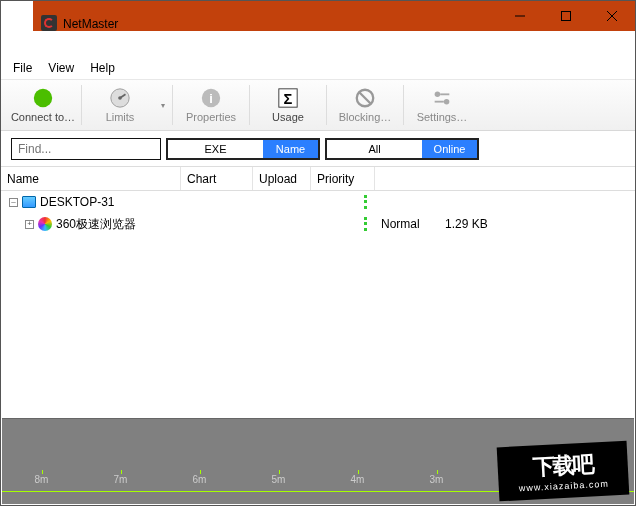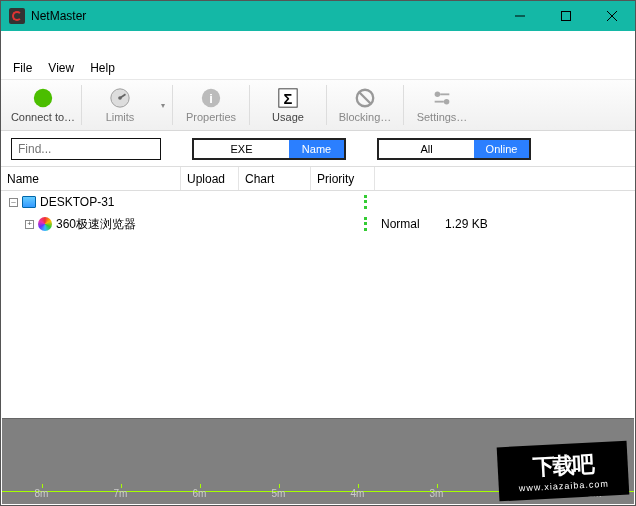--- a/index.html
+++ b/index.html
@@ -1,36 +1,36 @@
 <!DOCTYPE html>
 <html><head>
 <meta charset="utf-8">
 <style>
 * { margin: 0; padding: 0; box-sizing: border-box; font-family: "Microsoft YaHei", "Segoe UI", Tahoma, sans-serif; }
 body { width: 636px; height: 506px; background: #fff; border: 1px solid #555; position: relative; overflow: hidden; }
 
-.titlebar { height: 30px; display: flex; align-items: center; padding: 0 0 0 8px; background: #14b8a6; }
+.titlebar { height: 30px; display: flex; align-items: flex-end; padding: 0 0 0 8px; background: #c2410c; margin-left: 32px; }
 .titlebar .app-icon { width: 16px; height: 16px; background: #333; border-radius: 2px; margin-right: 6px; position: relative; }
 .titlebar .app-icon::after { content: ""; position: absolute; width: 6px; height: 6px; border: 2px solid #d33; border-right-color: transparent; border-radius: 50%; top: 3px; left: 3px; }
 .titlebar .title { font-size: 12px; color: #000; flex: 1; }
 .titlebar .win-controls { display: flex; }
 .titlebar .win-btn { width: 46px; height: 30px; display: flex; align-items: center; justify-content: center; font-size: 10px; }
 .titlebar .win-btn svg { width: 10px; height: 10px; }
 
 .menubar { height: 22px; display: flex; align-items: center; padding: 0 4px; font-size: 12px; color: #000; margin-top: 26px; }
 .menubar .menu-item { padding: 2px 8px; cursor: default; }
 
 .toolbar { height: 52px; display: flex; align-items: center; padding: 4px 6px; background: linear-gradient(#fdfdfd,#f0f0f0); border-top: 1px solid #e8e8e8; border-bottom: 1px solid #d8d8d8; gap: 0; }
 .toolbar .tb-btn { width: 72px; height: 46px; display: flex; flex-direction: column; align-items: center; justify-content: center; font-size: 11px; color: #444; gap: 2px; }
 .toolbar .tb-btn.gray { color: #888; }
 .toolbar .tb-icon { width: 22px; height: 22px; }
 .toolbar .tb-sep { width: 1px; height: 40px; background: #ddd; margin: 0 2px; }
 .toolbar .tb-drop { width: 14px; display:flex; align-items:center; justify-content:center; color:#888; font-size:8px; }
 
-.filterbar { height: 36px; display: flex; align-items: center; padding: 6px 10px; gap: 31px; background: #fff; border-bottom: 1px solid #ddd; }
+.filterbar { height: 36px; display: flex; align-items: center; padding: 6px 10px; gap: 5px; background: #fff; border-bottom: 1px solid #ddd; }
 .filterbar input { width: 150px; height: 22px; border: 1px solid #111; padding: 0 6px; font-size: 12px; color: #888; }
 .toggle-group { display: flex; border: 2px solid #222; height: 22px; }
 .toggle-group .seg { width: 55px; display: flex; align-items: center; justify-content: center; font-size: 11px; background: #fff; color: #000; margin-left: 20px; }
 .toggle-group .seg.active { background: #2b7fff; color: #fff; }
 .thead { height: 24px; display: flex; border-bottom: 1px solid #ddd; background: #fff; font-size: 12px; color: #000; }
 .thead .col, .row .cell { display: flex; align-items: center; padding: 0 6px; }
 .thead .col { border-right: 1px solid #e4e4e4; }
 .col-name { width: 180px; }
 .col-down { width: 64px; }
 .col-up { width: 58px; }
@@ -43,21 +43,21 @@
 .tree-toggle { width: 9px; height: 9px; border: 1px solid #888; display: inline-flex; align-items: center; justify-content: center; font-size: 8px; line-height: 1; margin-right: 4px; color:#555; }
 .node-icon { width: 14px; height: 12px; margin-right: 4px; display: inline-block; }
 .mon-icon { background: linear-gradient(#6cf,#39f); border: 1px solid #06a; border-radius: 1px; }
 .color-icon { width: 14px; height: 14px; border-radius: 50%; background: conic-gradient(#e33,#fb0,#3c3,#3bf,#63f,#e3a,#e33); }
 .mini-chart { width: 58px; height: 14px; border-right: 3px dotted #3c3; }
 
 .main-area { height: calc(506px - 30px - 22px - 52px - 36px - 88px); overflow: hidden; }
 
 .timeline { height: 86px; background: #808080; position: absolute; bottom: 1px; left: 1px; right: 1px; border-top: 1px solid #666; }
 .timeline .axis { position: absolute; bottom: 12px; left: 0; right: 0; height: 1px; background: #a6ff00; }
-.timeline .ticks { position: absolute; bottom: 4px; left: 0; right: 0; height: 12px; display: flex; }
+.timeline .ticks { position: absolute; bottom: 18px; left: 0; right: 0; height: 12px; display: flex; }
 .timeline .tick { flex: 1; text-align: center; font-size: 10px; color: #ccc; position: relative; }
 .timeline .tick::before { content: ""; position: absolute; top: -4px; left: 50%; width: 1px; height: 4px; background: #a6ff00; }
 
 .watermark { position: absolute; right: 6px; bottom: 6px; width: 130px; height: 54px; background: #000; color: #fff; display: flex; flex-direction: column; align-items: center; justify-content: center; transform: rotate(-3deg); }
 .watermark .big { font-size: 22px; font-weight: 900; letter-spacing: -2px; }
 .watermark .small { font-size: 9px; letter-spacing: 1px; }
 </style>
 </head>
 <body>
 
@@ -150,22 +150,22 @@
   </div>
   <div class="toggle-group">
     <div class="seg">All</div>
     <div class="seg active">Online</div>
   </div>
 </div>
 
 <div class="main-area">
   <div class="thead">
     <div class="col col-name">Name</div>
+    <div class="col col-chart">Chart</div>
     <div class="col col-up">Upload</div>
-    <div class="col col-chart">Chart</div>
     <div class="col col-prio">Priority</div>
   </div>
   <div class="tbody">
     <div class="row">
       <div class="cell col-name" style="padding-left:8px">
         <span class="tree-toggle">–</span>
         <span class="node-icon mon-icon"></span>
         <span>DESKTOP-31</span>
       </div>
       <div class="cell col-down"></div>

